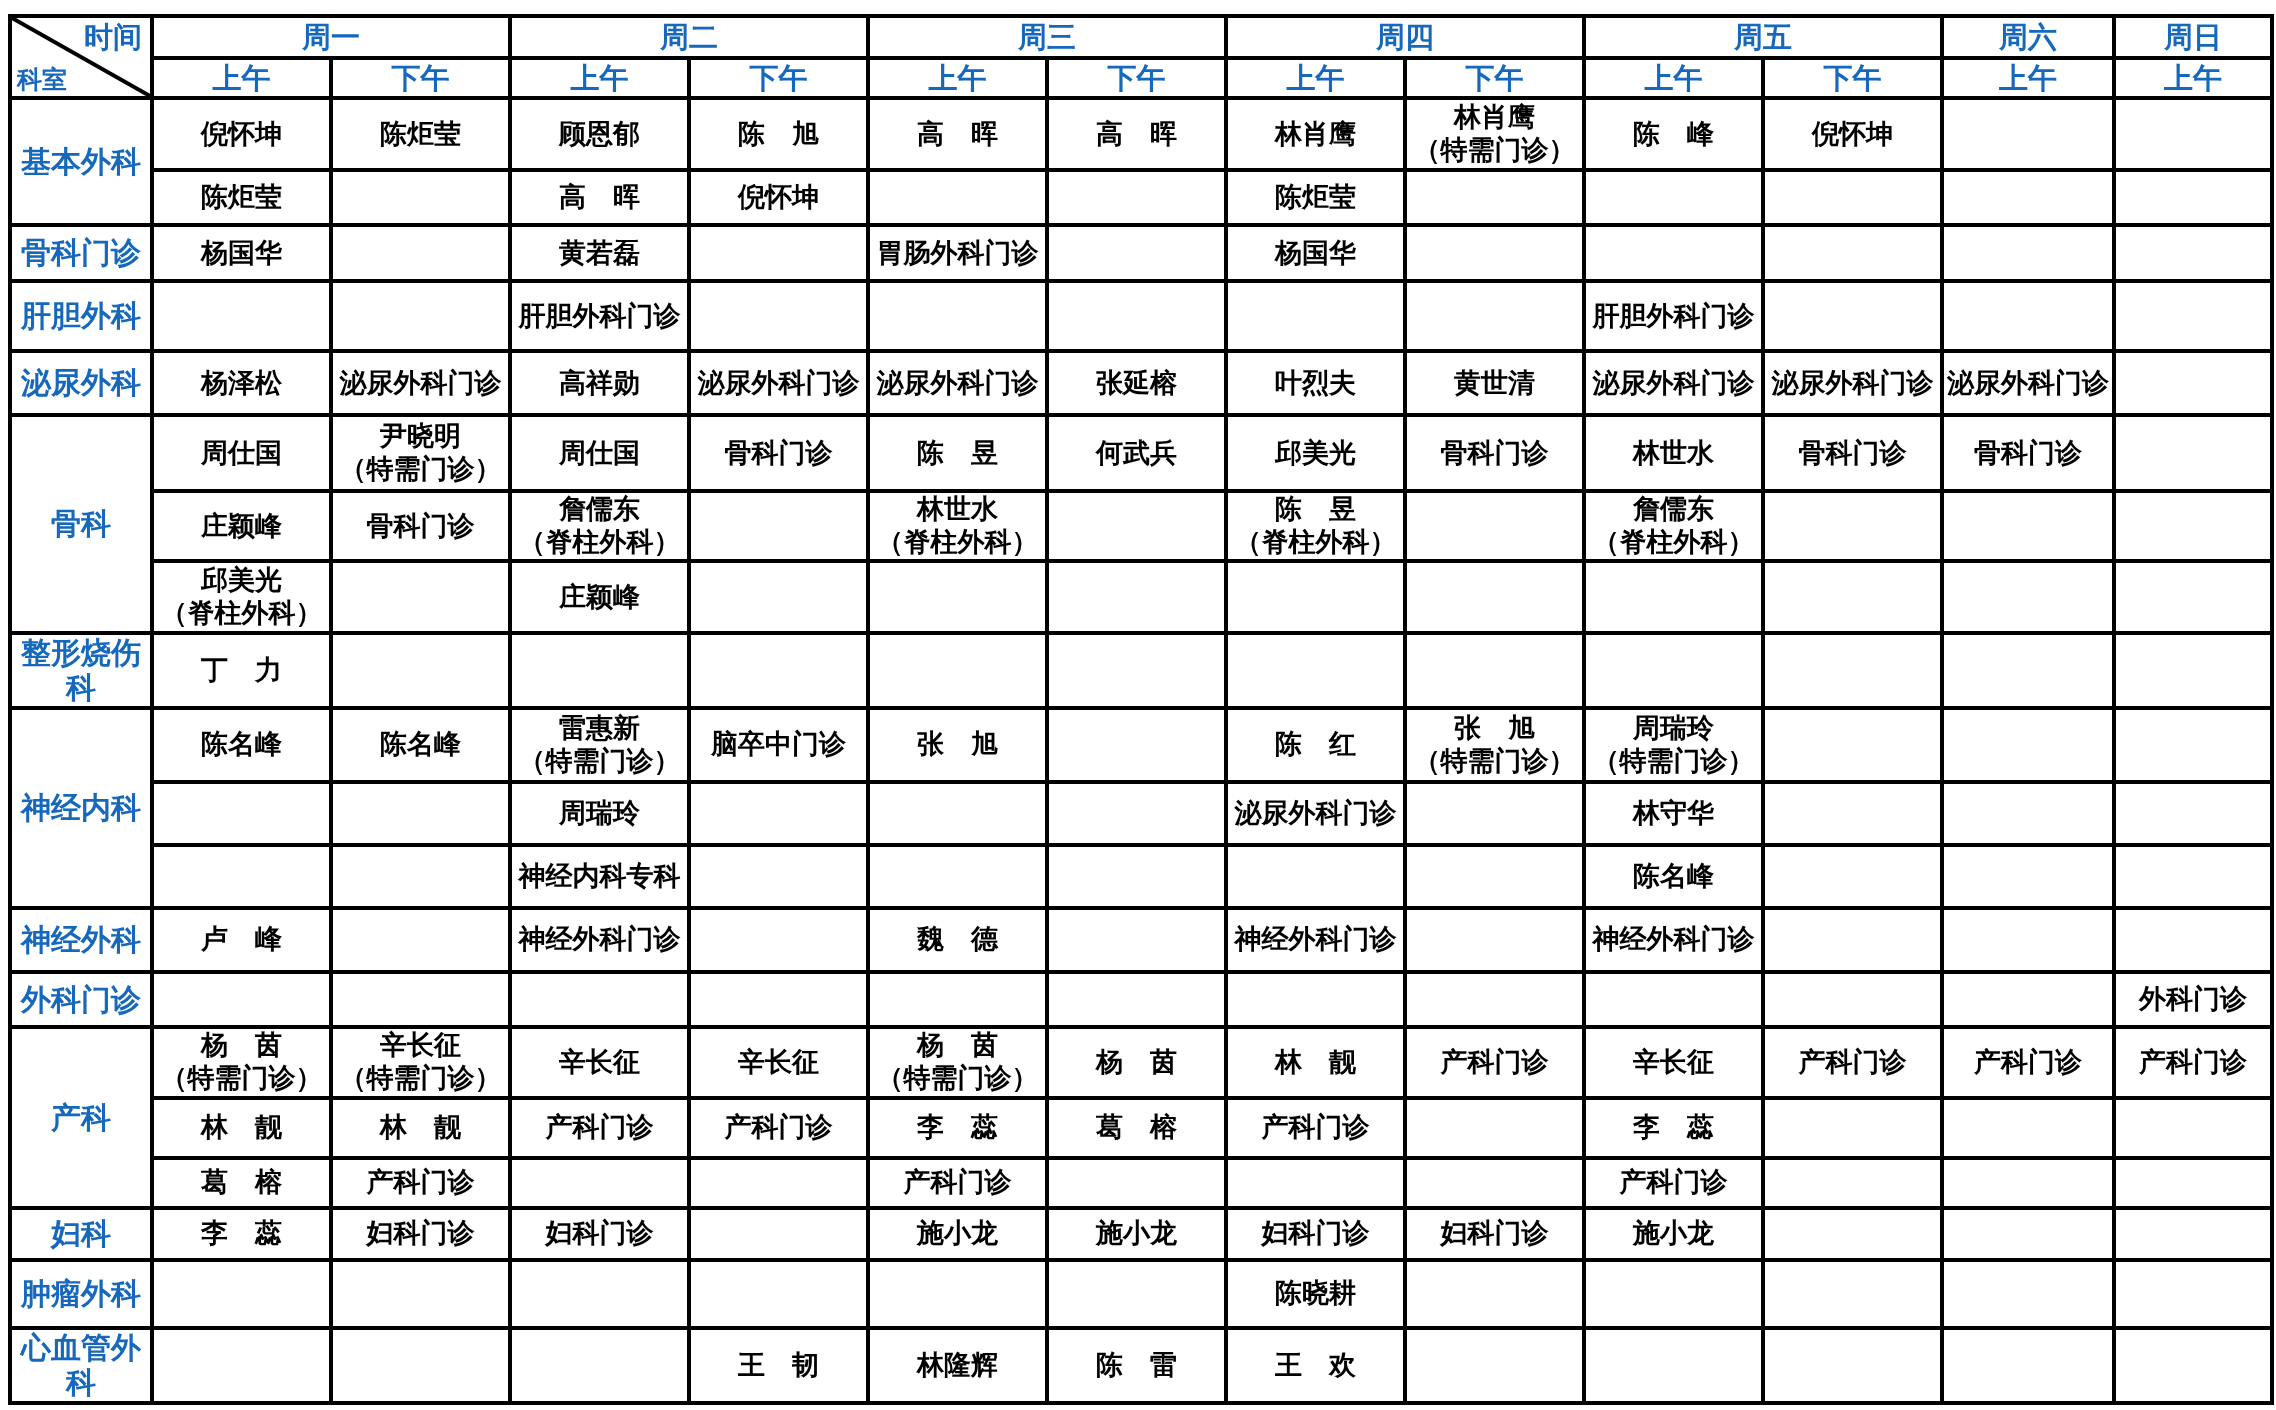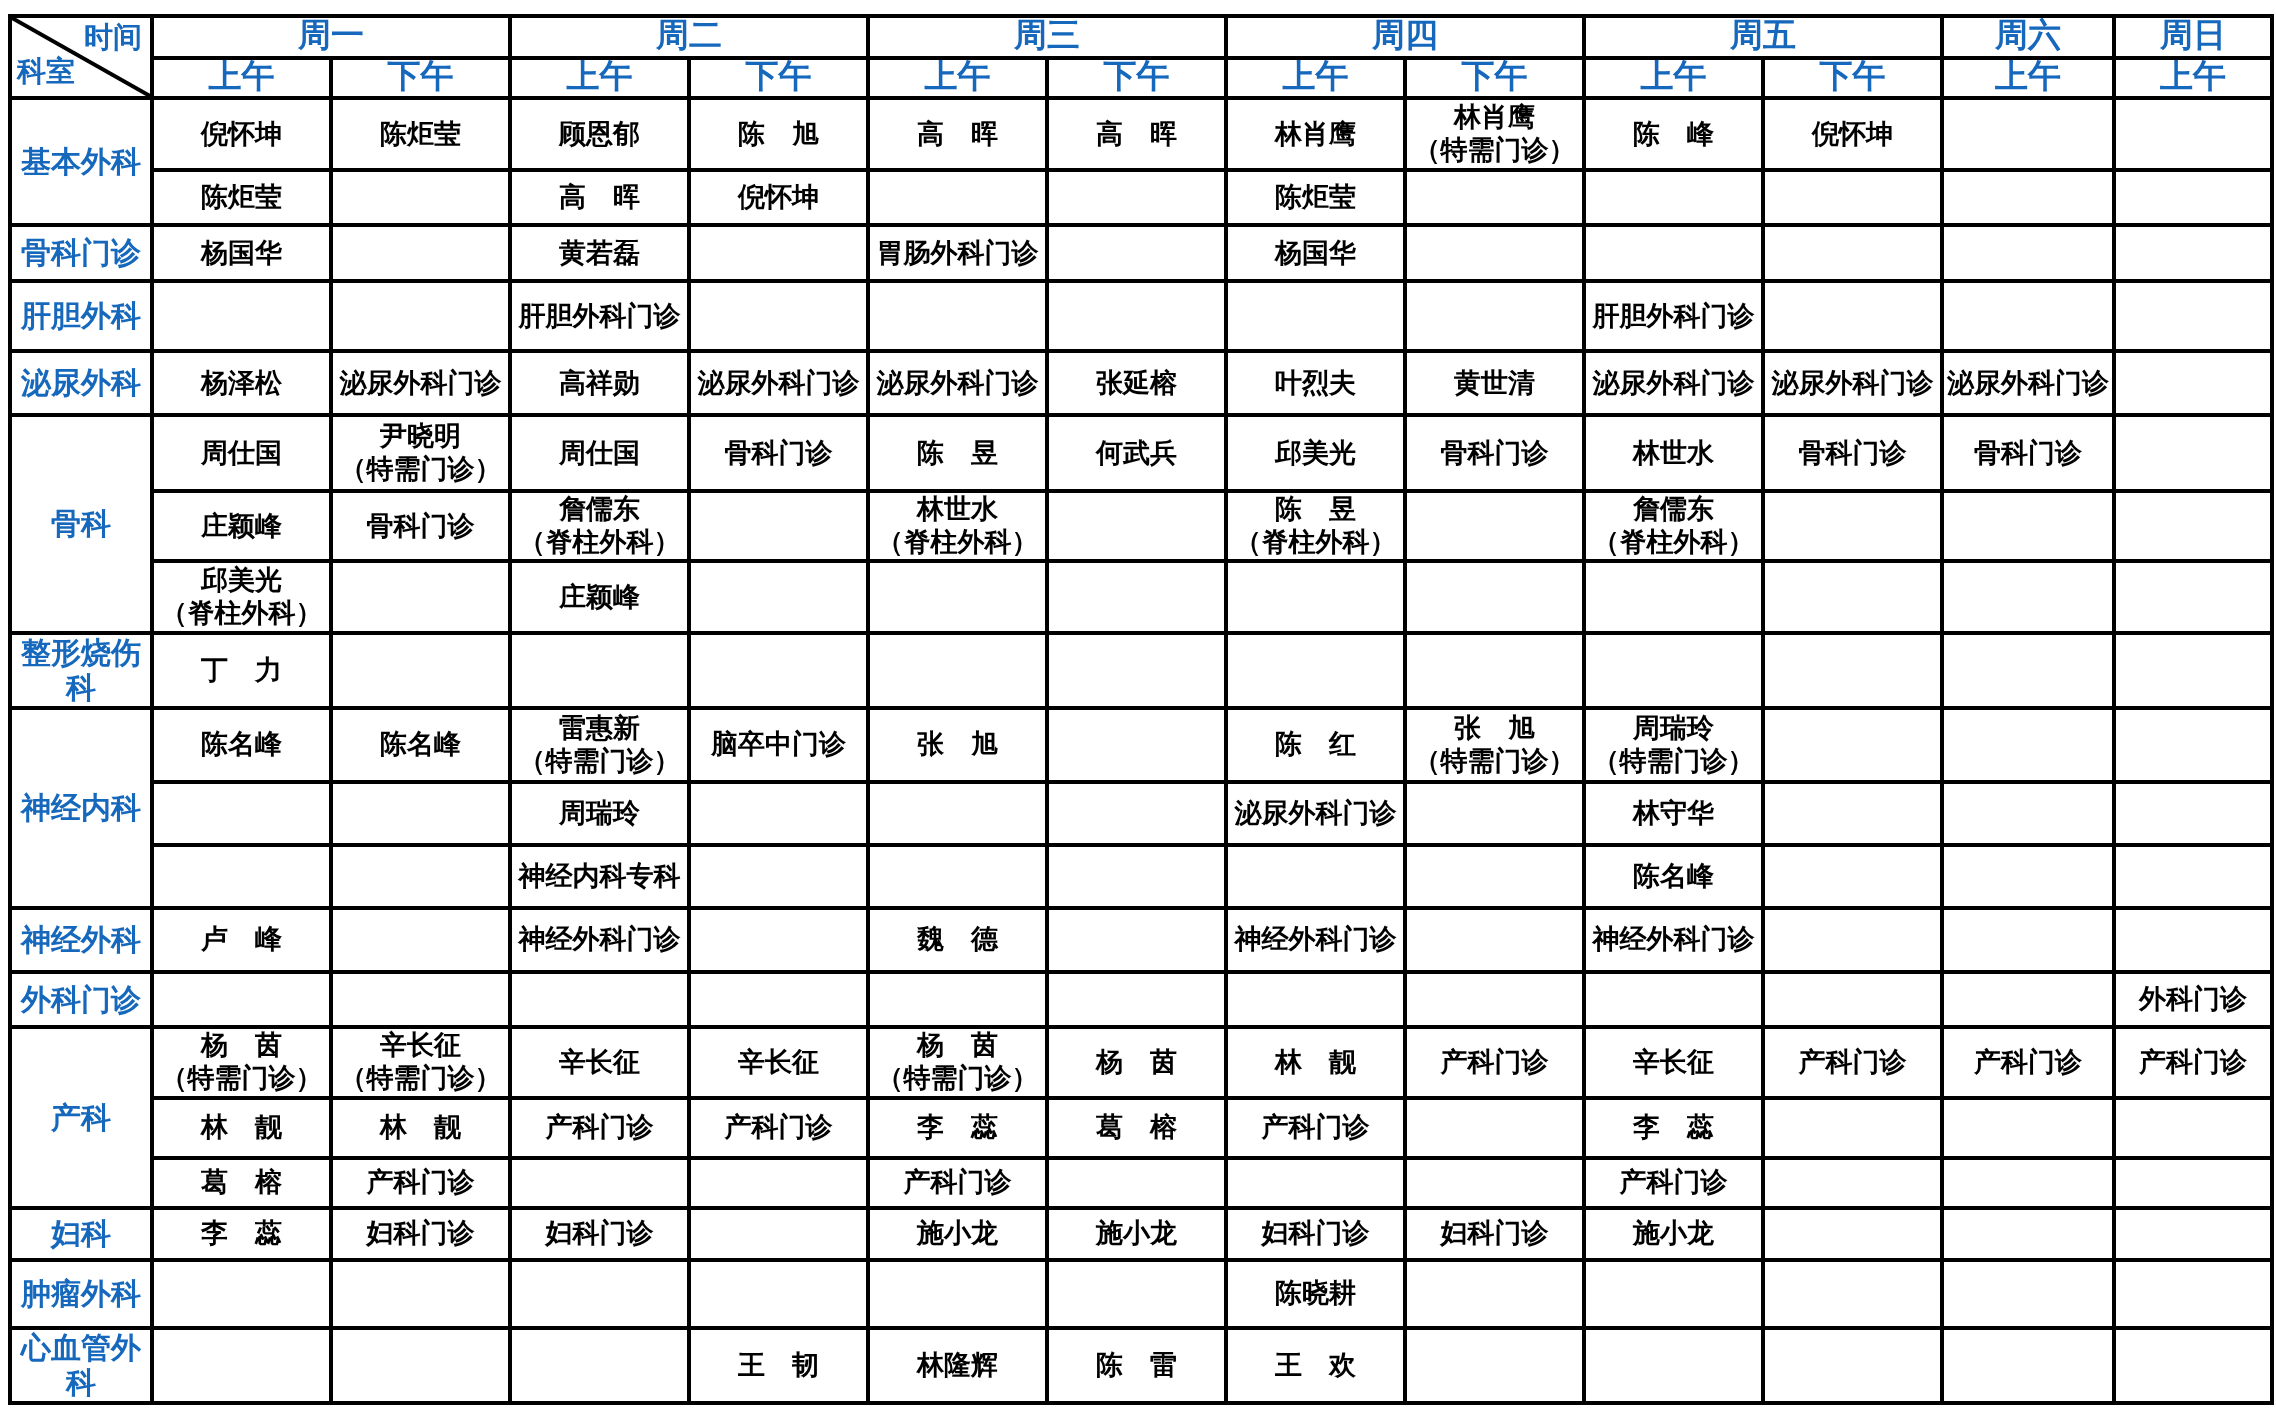--- a/index.html
+++ b/index.html
@@ -27,46 +27,45 @@
     border:4px solid var(--grid);
     padding:0;
     text-align:center;
     vertical-align:middle;
     overflow:hidden;
   }
   thead tr.day-row{height:42px;}
   thead tr.period-row{height:40px;}
   thead th.day, thead th.period{
     color:var(--blue);
-    font-size:33px;
+    font-size:29px;
     line-height:1;
-    font-family:Liberation Mono, monospace;
   }
   th.corner{
     position:relative;
     background:#ffffff;
     margin-left:48px;
   }
   th.corner svg.diag{
     position:absolute;
     left:0;top:0;width:100%;height:100%;
     display:block;
   }
   th.corner .corner-time{
     position:absolute;
     top:5px;right:8px;
     color:var(--blue);
     font-size:29px;
     line-height:1;
   }
   th.corner .corner-dept{
     position:absolute;
-    bottom:10px;left:5px;
+    bottom:4px;left:5px;
     color:var(--blue);
-    font-size:29px;
+    font-size:25px;
     line-height:1;
   }
   tbody th.dept{
     color:var(--blue);
     font-size:30px;
     line-height:1.18;
     padding:0 8px;
   }
   tbody td{
     color:#000000;

